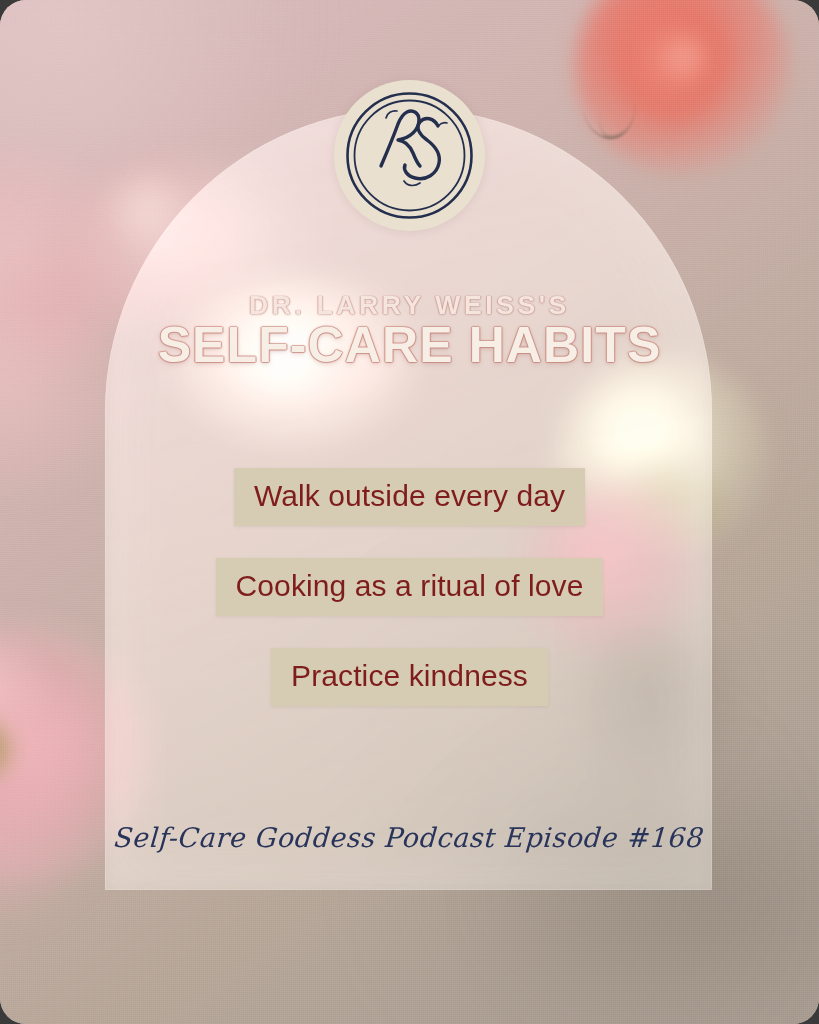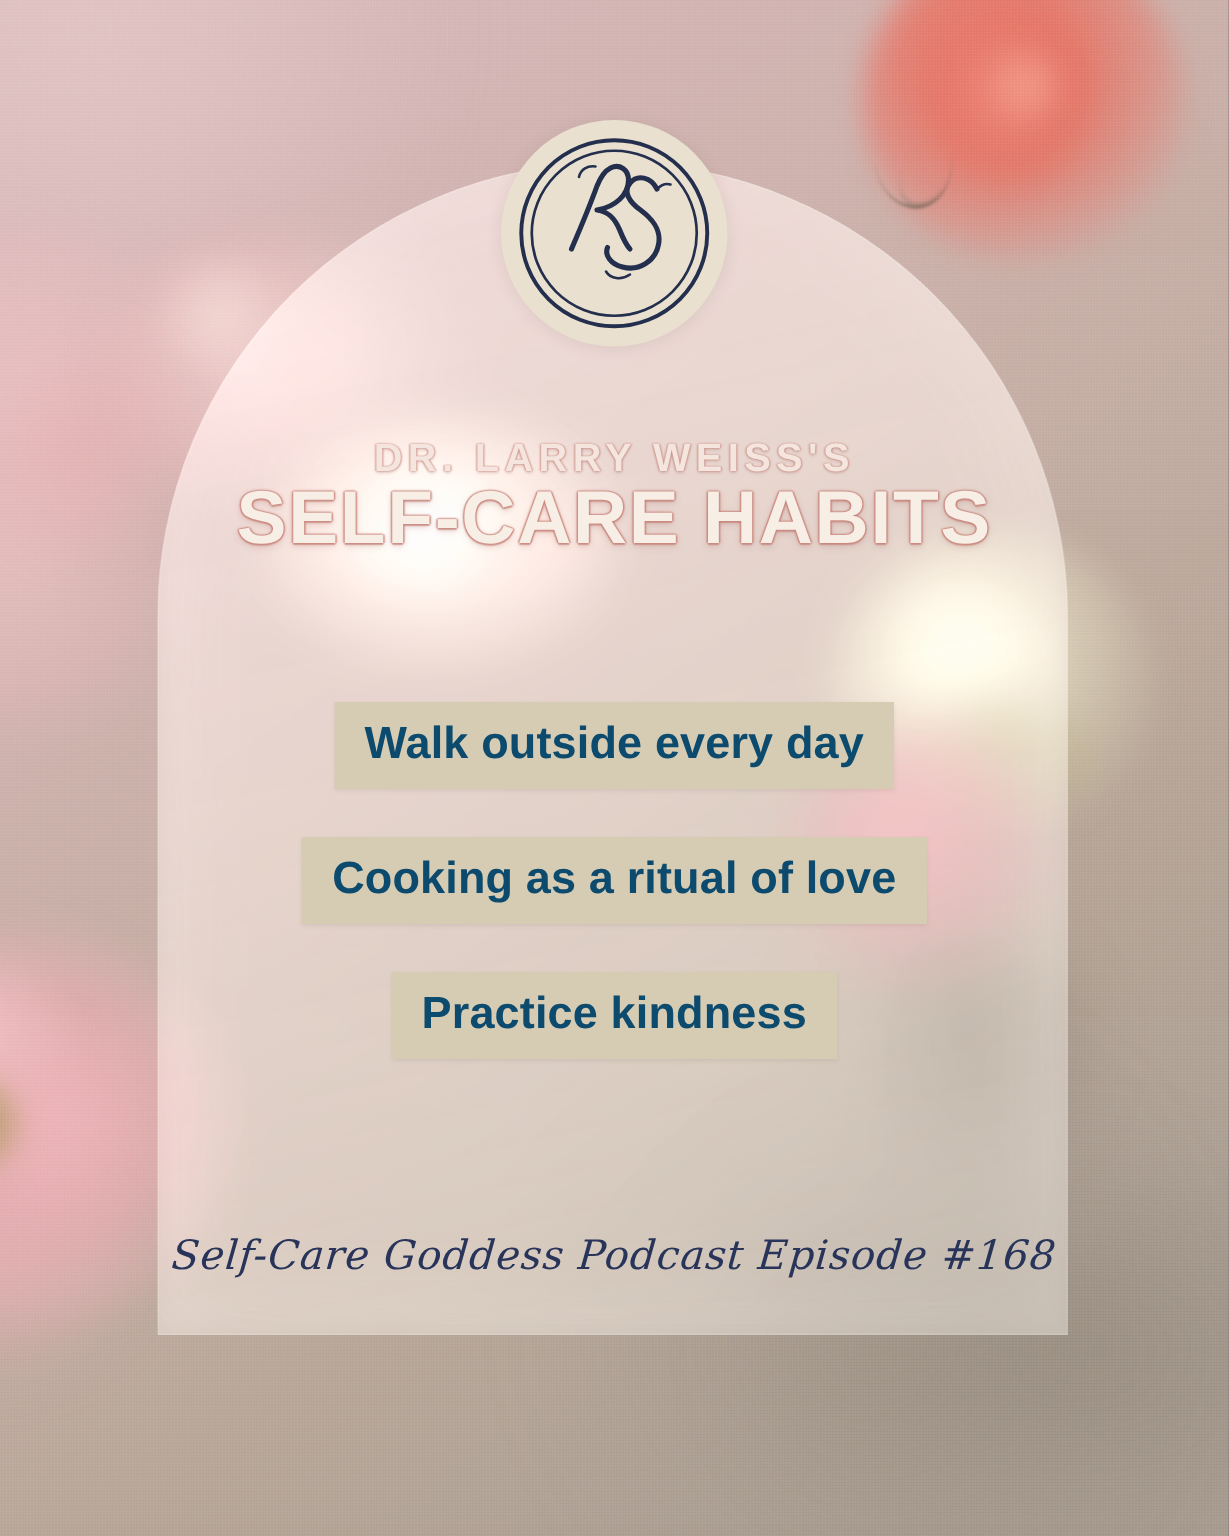--- a/index.html
+++ b/index.html
@@ -9,20 +9,21 @@
     font-family:"Liberation Sans", sans-serif;
     display:flex; align-items:flex-start; justify-content:center;
   }
 
   .canvas{
     position:relative;
     width:819px; height:1024px;
     overflow:hidden;
     background:#c9b2b2;
     isolation:isolate;
+    border-radius:26px;
   }
 
   
   .bg-photo{
     position:absolute; inset:-80px;
     background:
       
       linear-gradient(145deg,
         #d9bdbd 0%,
         #d6b8b8 18%,
@@ -286,23 +287,23 @@
 
   
   .habits{
     position:absolute;
     left:0; right:0; top:468px;
     display:flex; flex-direction:column; align-items:center;
     gap:32px;
   }
   .habit{
     background:#d6cbb3;
-    color:#0c4a6e;
+    color:#7f1d1d;
     font-size:30px;
-    font-weight:700;
+    font-weight:400;
     line-height:1;
     padding:13px 20px 15px;
     letter-spacing:.1px;
     white-space:nowrap;
     box-shadow:0 1px 3px rgba(90,80,70,.10);
   }
 
   
   .footer{
     position:absolute;

